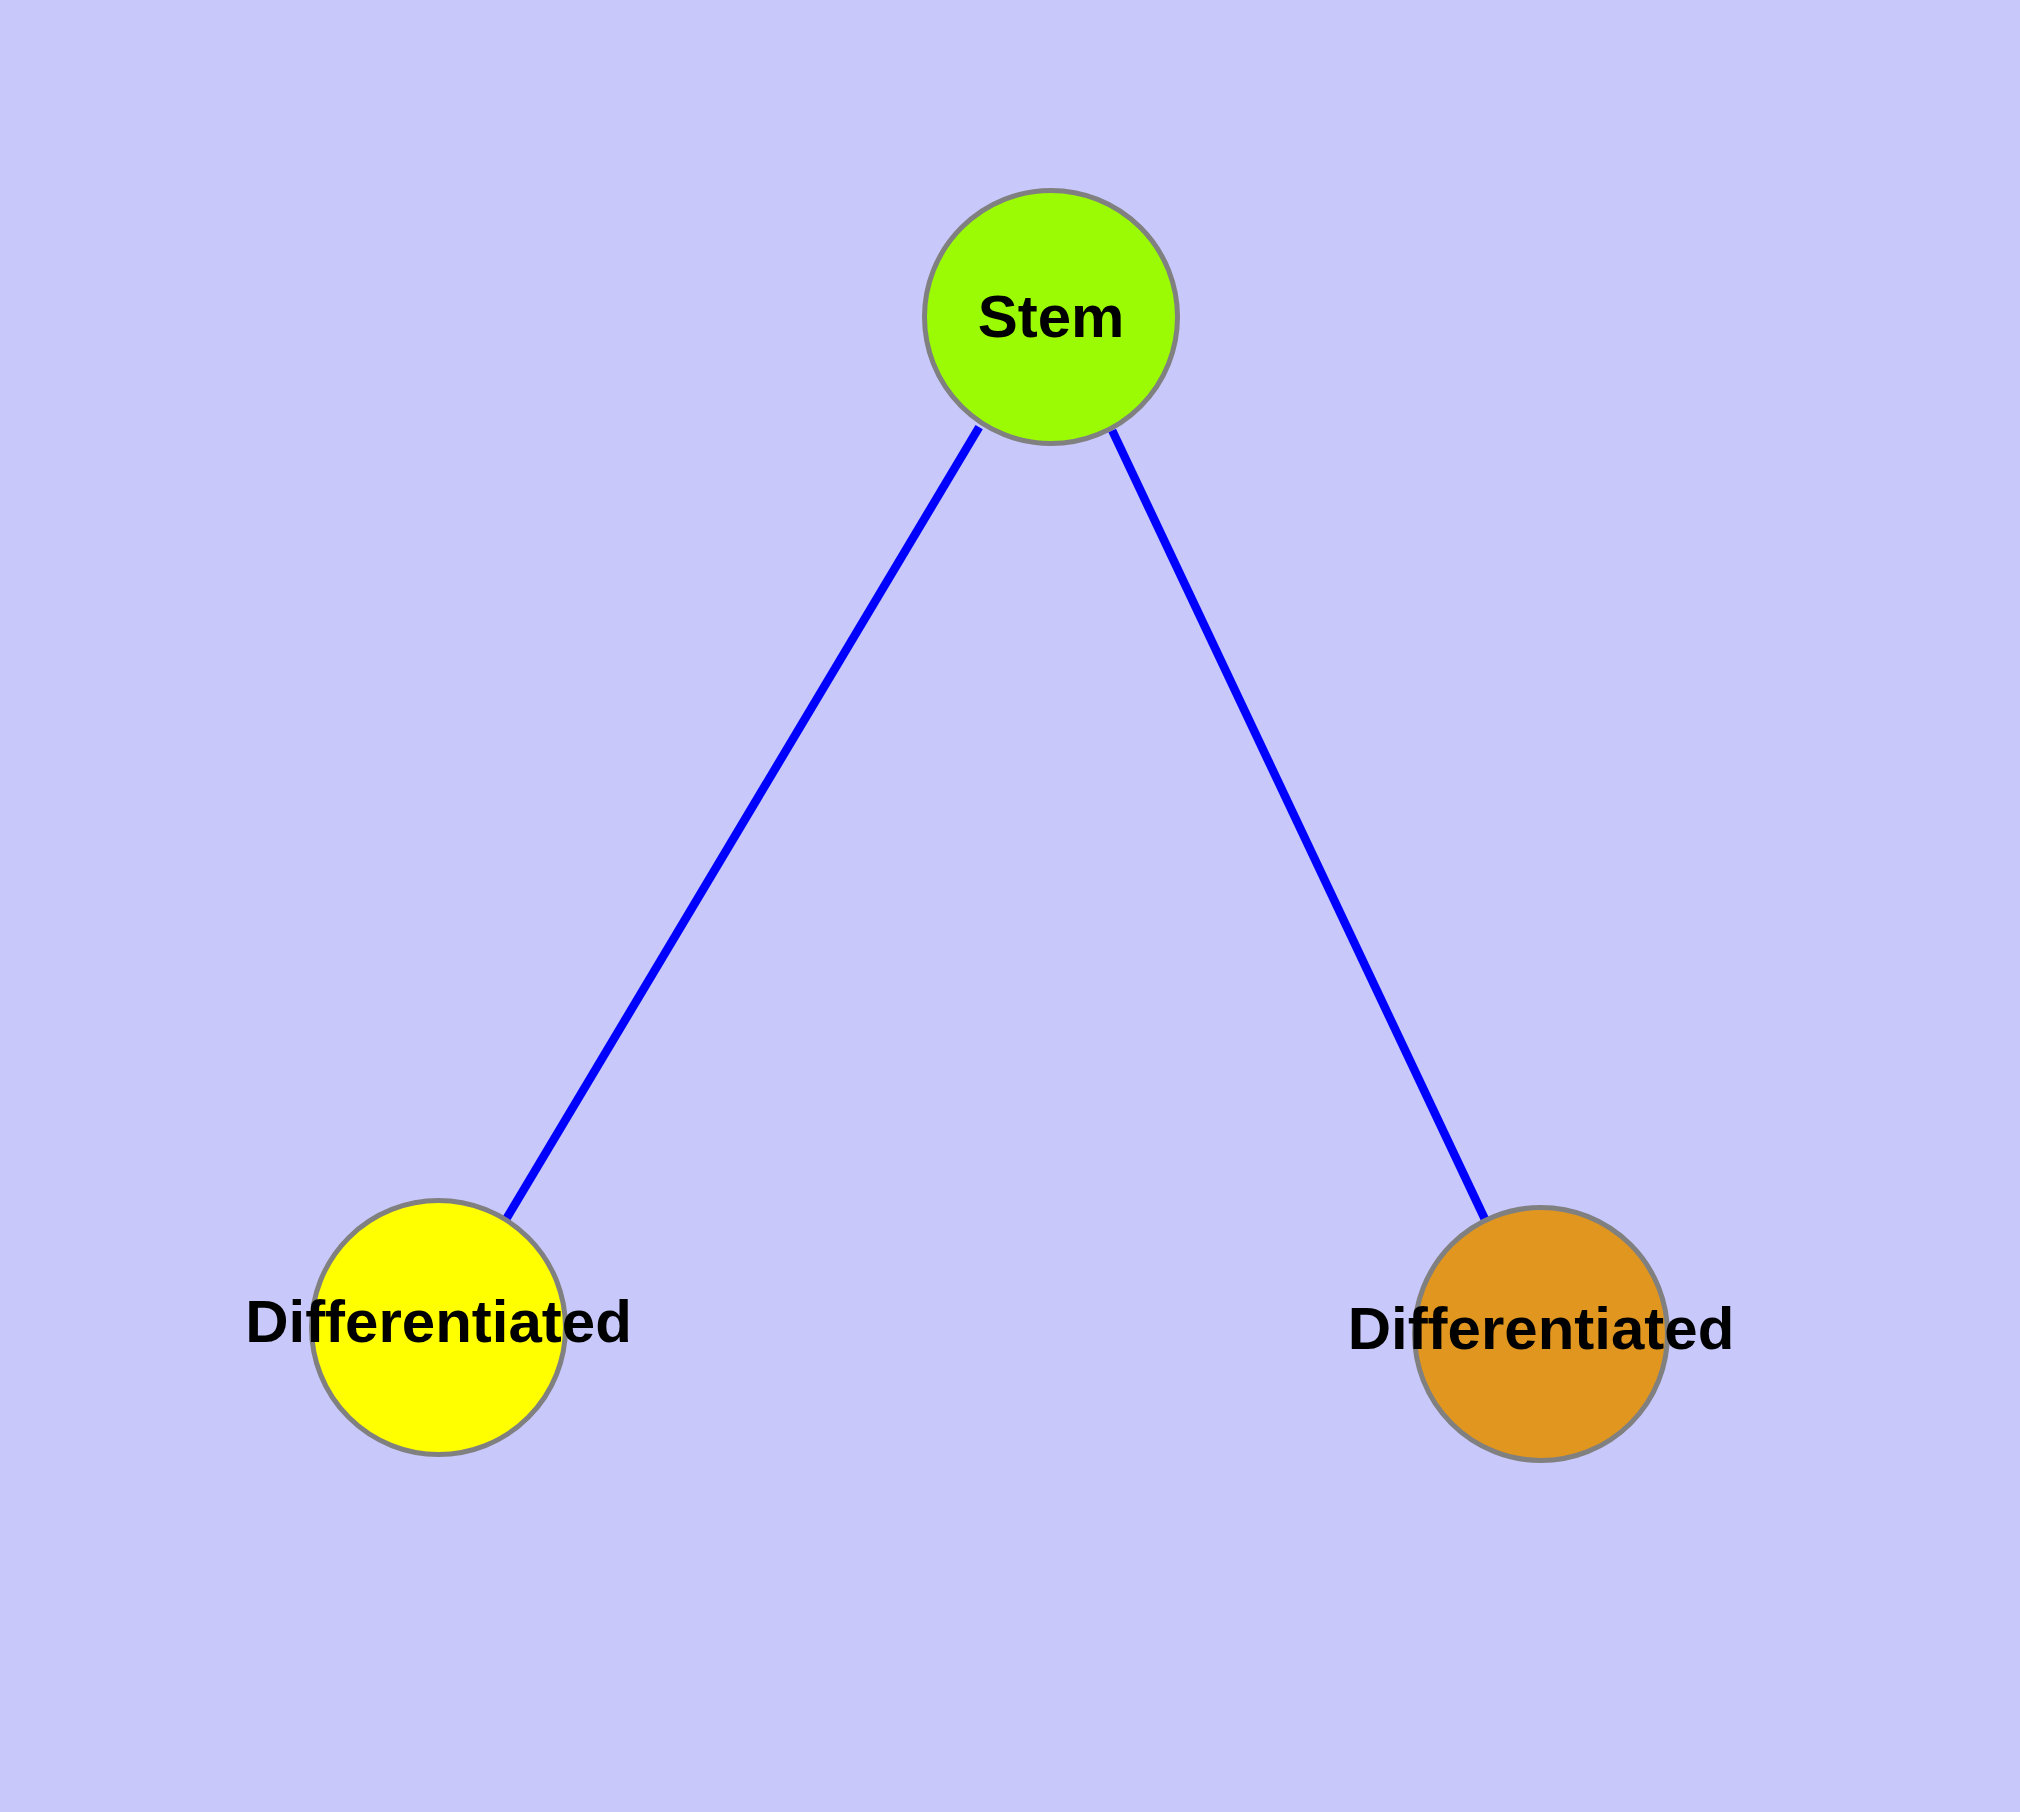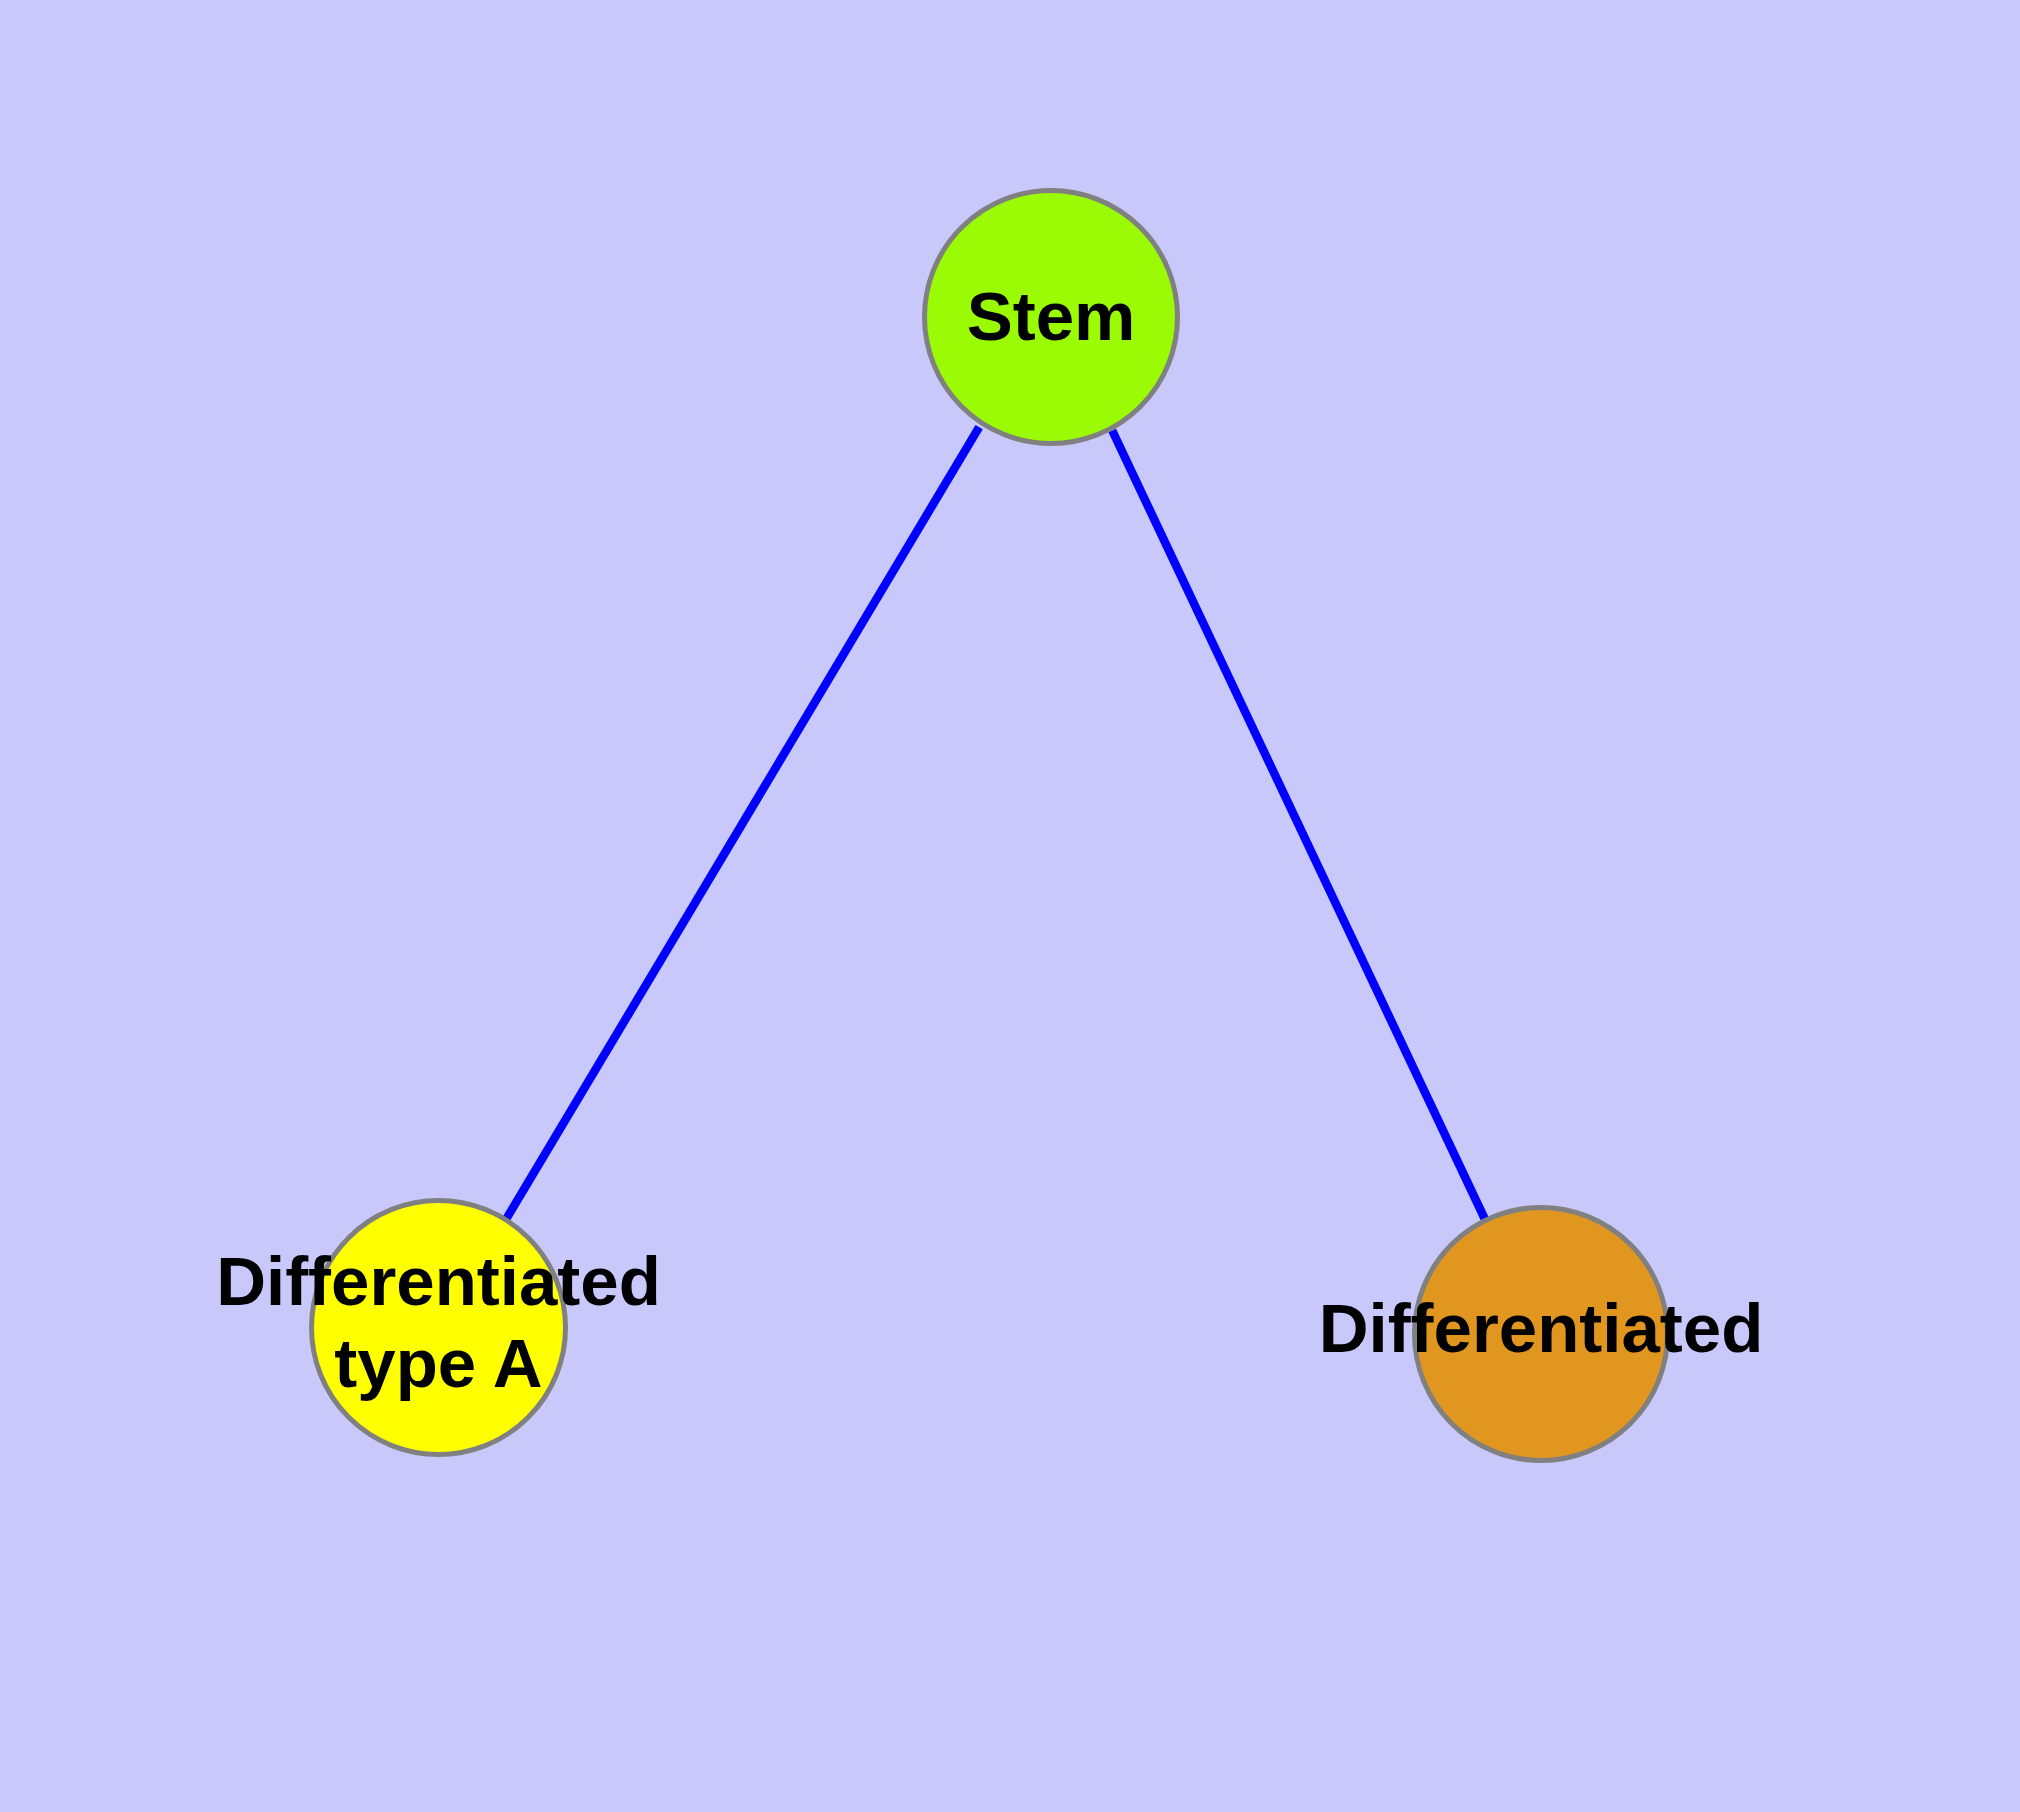--- a/index.html
+++ b/index.html
@@ -52,21 +52,21 @@
   .node-label {
     position: absolute;
     left: 50%;
     top: 50%;
     transform: translate(-50%, -50%);
     white-space: nowrap;
     text-align: center;
     color: #000000;
     font-family: "Liberation Sans", sans-serif;
     font-weight: bold;
-    font-size: 69px;
+    font-size: 60px;
     line-height: 1.18;
     pointer-events: none;
   }
 
   
   #node-stem {
     left: 922px;
     top: 188px;
     width: 259px;
     height: 259px;
@@ -121,21 +121,21 @@
 
   <div id="node-layer">
 
     <div class="node" id="node-stem" style="left: 922px; top: 188px; width: 258px; height: 258px;">
       <span class="node-circle" style="width: 258px; height: 258px; background: rgb(154, 251, 4); border-color: rgb(128, 128, 128);"></span>
       <span class="node-label">Stem</span>
     </div>
 
     <div class="node" id="node-type-a" style="left: 309px; top: 1198px; width: 259px; height: 259px;">
       <span class="node-circle" style="width: 259px; height: 259px; background: rgb(255, 255, 0); border-color: rgb(128, 128, 128);"></span>
-      <span class="node-label"><span>Differentiated</span><br><span>type A</span></span>
+      <span class="node-label"><span>Differentiated</span><br></span>
     </div>
 
     <div class="node" id="node-type-b" style="left: 1412px; top: 1205px; width: 258px; height: 258px;">
       <span class="node-circle" style="width: 258px; height: 258px; background: rgb(224, 150, 31); border-color: rgb(128, 128, 128);"></span>
       <span class="node-label"><span>Differentiated</span><br></span>
     </div>
 
   </div>
 </div>
 

